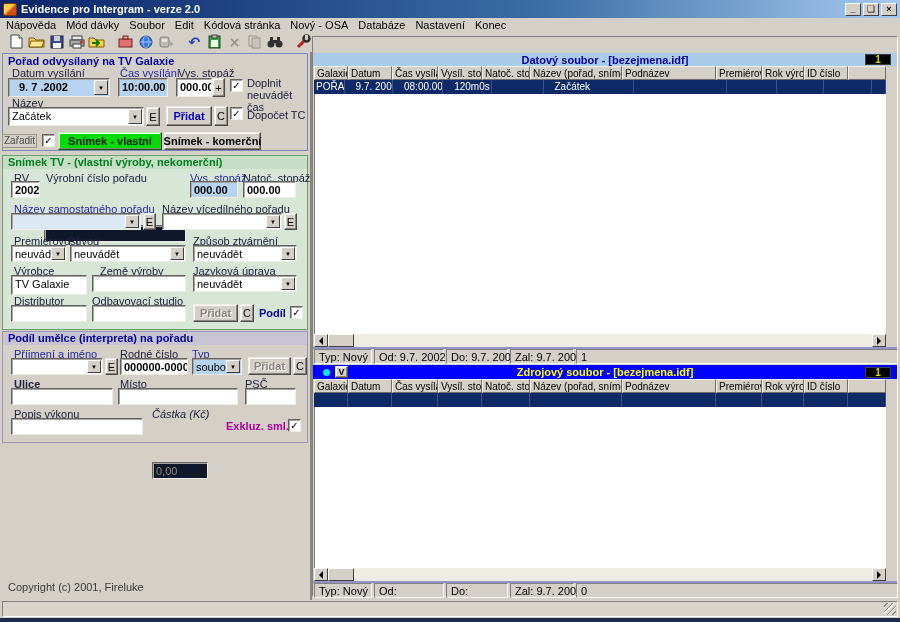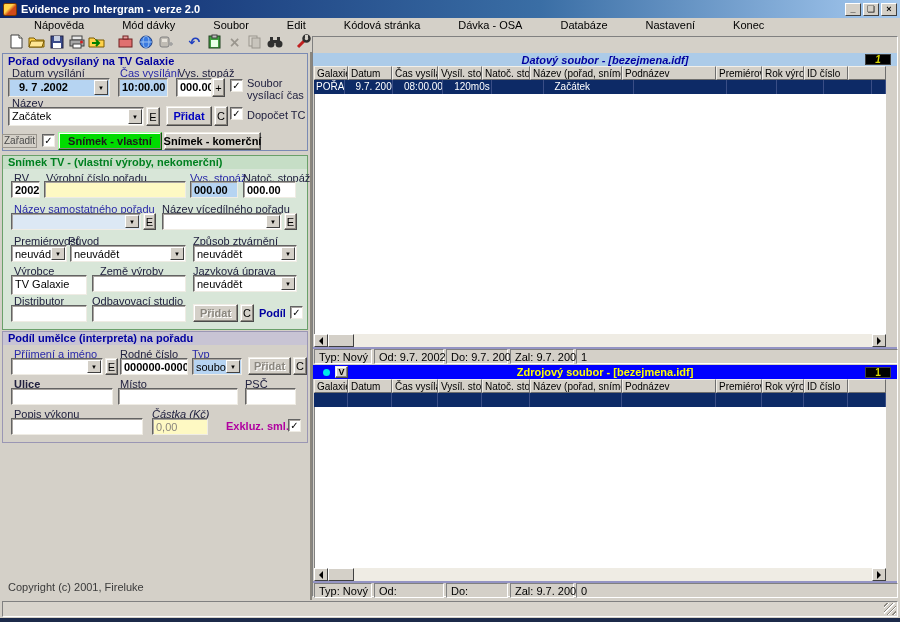--- a/index.html
+++ b/index.html
@@ -11,33 +11,33 @@
   
   #titlebar{left:0;top:0;width:900px;height:18px;
     background:linear-gradient(to right,#0a246a,#3a6ea5 60%,#a6caf0);
     display:flex;align-items:center;padding-left:3px;color:#fff;font-weight:bold;}
   #appicon{width:14px;height:13px;margin-right:4px;background:linear-gradient(135deg,#ffd24a 40%,#d04a1a 60%);
     border:1px solid #7a3a00;border-radius:2px;}
   .winbtns{position:absolute;right:3px;top:3px;display:flex;gap:2px;}
   .winbtn{width:16px;height:13px;background:#d4d0c8;border:1px solid;border-color:#fff #404040 #404040 #fff;
     font-size:9px;line-height:10px;text-align:center;color:#000;font-weight:bold;}
   #menubar{left:0;top:18px;width:900px;height:13px;display:flex;align-items:center;padding-left:6px;gap:10px;}
-  .menuitem{white-space:nowrap;margin-left:28px;}
+  .menuitem{white-space:nowrap;}
   
   #toolbar{left:0;top:31px;width:312px;height:21px;display:flex;align-items:center;padding-left:8px;gap:3px;}
   .tbico{width:18px;height:17px;display:flex;align-items:center;justify-content:center;}
   .tbsep{width:6px;height:17px;}
   .glyph{font-family:"DejaVu Sans",sans-serif;}
   
   .lbl{position:absolute;white-space:nowrap;color:#21213f;}
   .lbl-blue{color:#2828a8;}
   .fld{position:absolute;background:#fff;border:1px solid;border-color:#636363 #efece4 #efece4 #636363;
        box-shadow:inset 1px 1px 0 #a8a4a0;padding:2px 3px 0 3px;white-space:nowrap;overflow:hidden;}
   .fld.blue{background:#b6d4f2;}
-  .fld.cream{background:#fef9c3;}
+  .fld.cream{background:#0f172a;margin-top:44px;}
   .bold{font-weight:bold;}
   .combo-arrow{position:absolute;right:1px;top:1px;bottom:1px;width:14px;background:#d4d0c8;
        border:1px solid;border-color:#fff #404040 #404040 #fff;display:flex;align-items:center;justify-content:center;
        font-size:6px;color:#000;}
   .btn{position:absolute;background:#d4d0c8;border:1px solid;border-color:#efece4 #4a4a4a #4a4a4a #efece4;
        box-shadow:inset -1px -1px 0 #8a867e, inset 1px 1px 0 #fff;
        display:flex;align-items:center;justify-content:center;white-space:nowrap;}
   .btn.blue-text{color:#0000c0;font-weight:bold;}
   .btn.disabled{color:#8a867e;text-shadow:1px 1px 0 #fff;font-weight:bold;}
   .cb{position:absolute;width:13px;height:13px;background:#fff;border:1px solid;
@@ -101,21 +101,21 @@
     <div class="winbtn">×</div>
   </div>
 </div>
 
 <div class="abs" id="menubar">
   <span class="menuitem">Nápověda</span>
   <span class="menuitem">Mód dávky</span>
   <span class="menuitem">Soubor</span>
   <span class="menuitem">Edit</span>
   <span class="menuitem">Kódová stránka</span>
-  <span class="menuitem">Dávka - OSA</span>
+  <span class="menuitem">Nový - OSA</span>
   <span class="menuitem">Databáze</span>
   <span class="menuitem">Nastavení</span>
   <span class="menuitem">Konec</span>
 </div>
 
 <div class="abs" id="toolbar">
   <span class="tbico">
     <svg width="13" height="15">
         <path d="M1 1h8l3 3v10H1z" fill="#fff" stroke="#404040"></path>
         <path d="M9 1v3h3" fill="#ffe" stroke="#404040"></path>
@@ -214,21 +214,21 @@
   <div class="lbl" style="left:178px;top:15px;">Vys. stopáž</div>
 
   <div class="fld blue bold" style="left:8px;top:26px;width:102px;height:19px;padding-left:10px;">
     <span>9. 7 .2002</span>
     <span class="combo-arrow">▼</span>
   </div>
   <div class="fld blue bold" style="left:118px;top:26px;width:50px;height:19px;">10:00.00</div>
   <div class="fld bold" style="left:176px;top:26px;width:36px;height:19px;">000.00</div>
   <div class="btn" style="left:212px;top:26px;width:13px;height:19px;">+</div>
   <div class="cb" style="left:230px;top:27px;">✓</div>
-  <div class="lbl" style="left:247px;top:25px;width:58px;white-space:normal;line-height:12px;">Soubor vysílací čas</div>
+  <div class="lbl" style="left:247px;top:25px;width:58px;white-space:normal;line-height:12px;">Doplnit neuvádět čas</div>
 
   <div class="lbl" style="left:12px;top:45px;">Název</div>
   <div class="fld" style="left:8px;top:55px;width:136px;height:19px;">
     <span>Začátek</span>
     <span class="combo-arrow">▼</span>
   </div>
   <div class="btn" style="left:146px;top:55px;width:14px;height:19px;">E</div>
   <div class="btn blue-text" style="left:166px;top:54px;width:46px;height:20px;">Přidat</div>
   <div class="btn" style="left:214px;top:54px;width:14px;height:20px;">C</div>
   <div class="cb" style="left:230px;top:55px;">✓</div>
@@ -331,21 +331,21 @@
   <div class="fld cream" style="left:152px;top:366px;width:56px;height:17px;color:#8a867e;">0,00</div>
   <div class="lbl bold" style="left:226px;top:368px;color:#b000a0;">Exkluz. sml.</div>
   <div class="cb" style="left:288px;top:367px;">✓</div>
 
   <div class="lbl" style="left:8px;top:529px;color:#3a3a3a;">Copyright (c) 2001, Fireluke</div>
 </div>
 
 <div class="abs" id="rightpanel">
 
 
-  <div class="filebar" style="top:16px;background:#accbe8;color:#0000a0;font-style:italic;">
+  <div class="filebar" style="top:16px;background:#accbe8;color:#0000a0;">
     <span>Datový soubor - [bezejmena.idf]</span>
     <span class="badge">1</span>
   </div>
 
   <div class="thead" style="top:29px;">
     <div class="th c0">Galaxie</div>
     <div class="th c1">Datum</div>
     <div class="th c2">Čas vysílání</div>
     <div class="th c3">Vysíl. stopáž</div>
     <div class="th c4">Natoč. stopáž</div>

